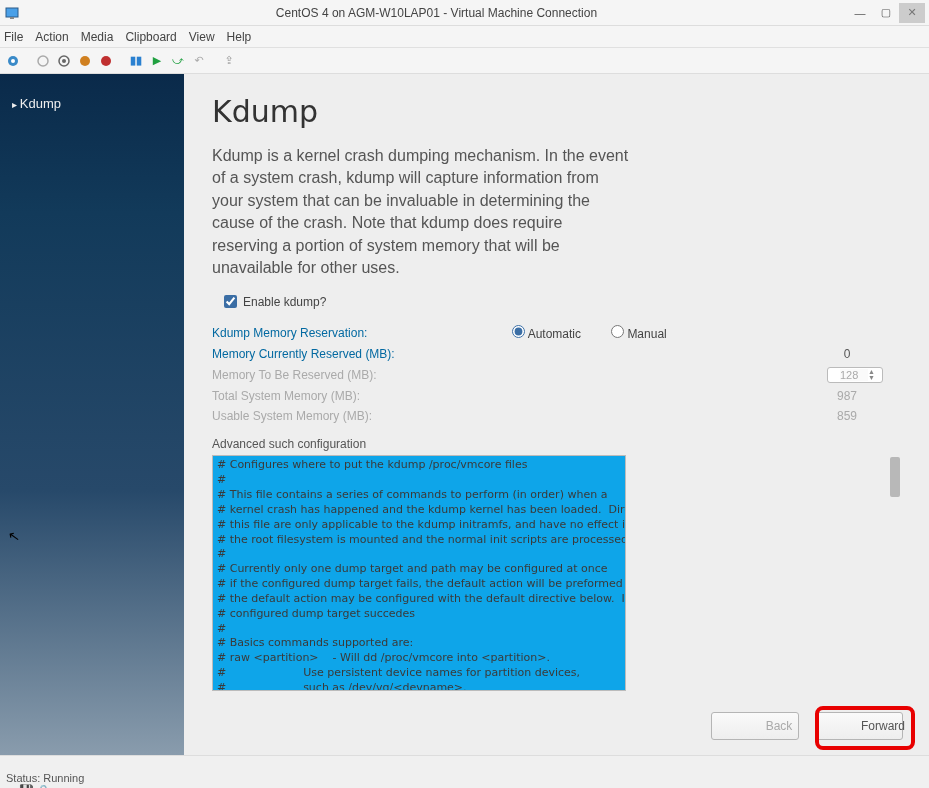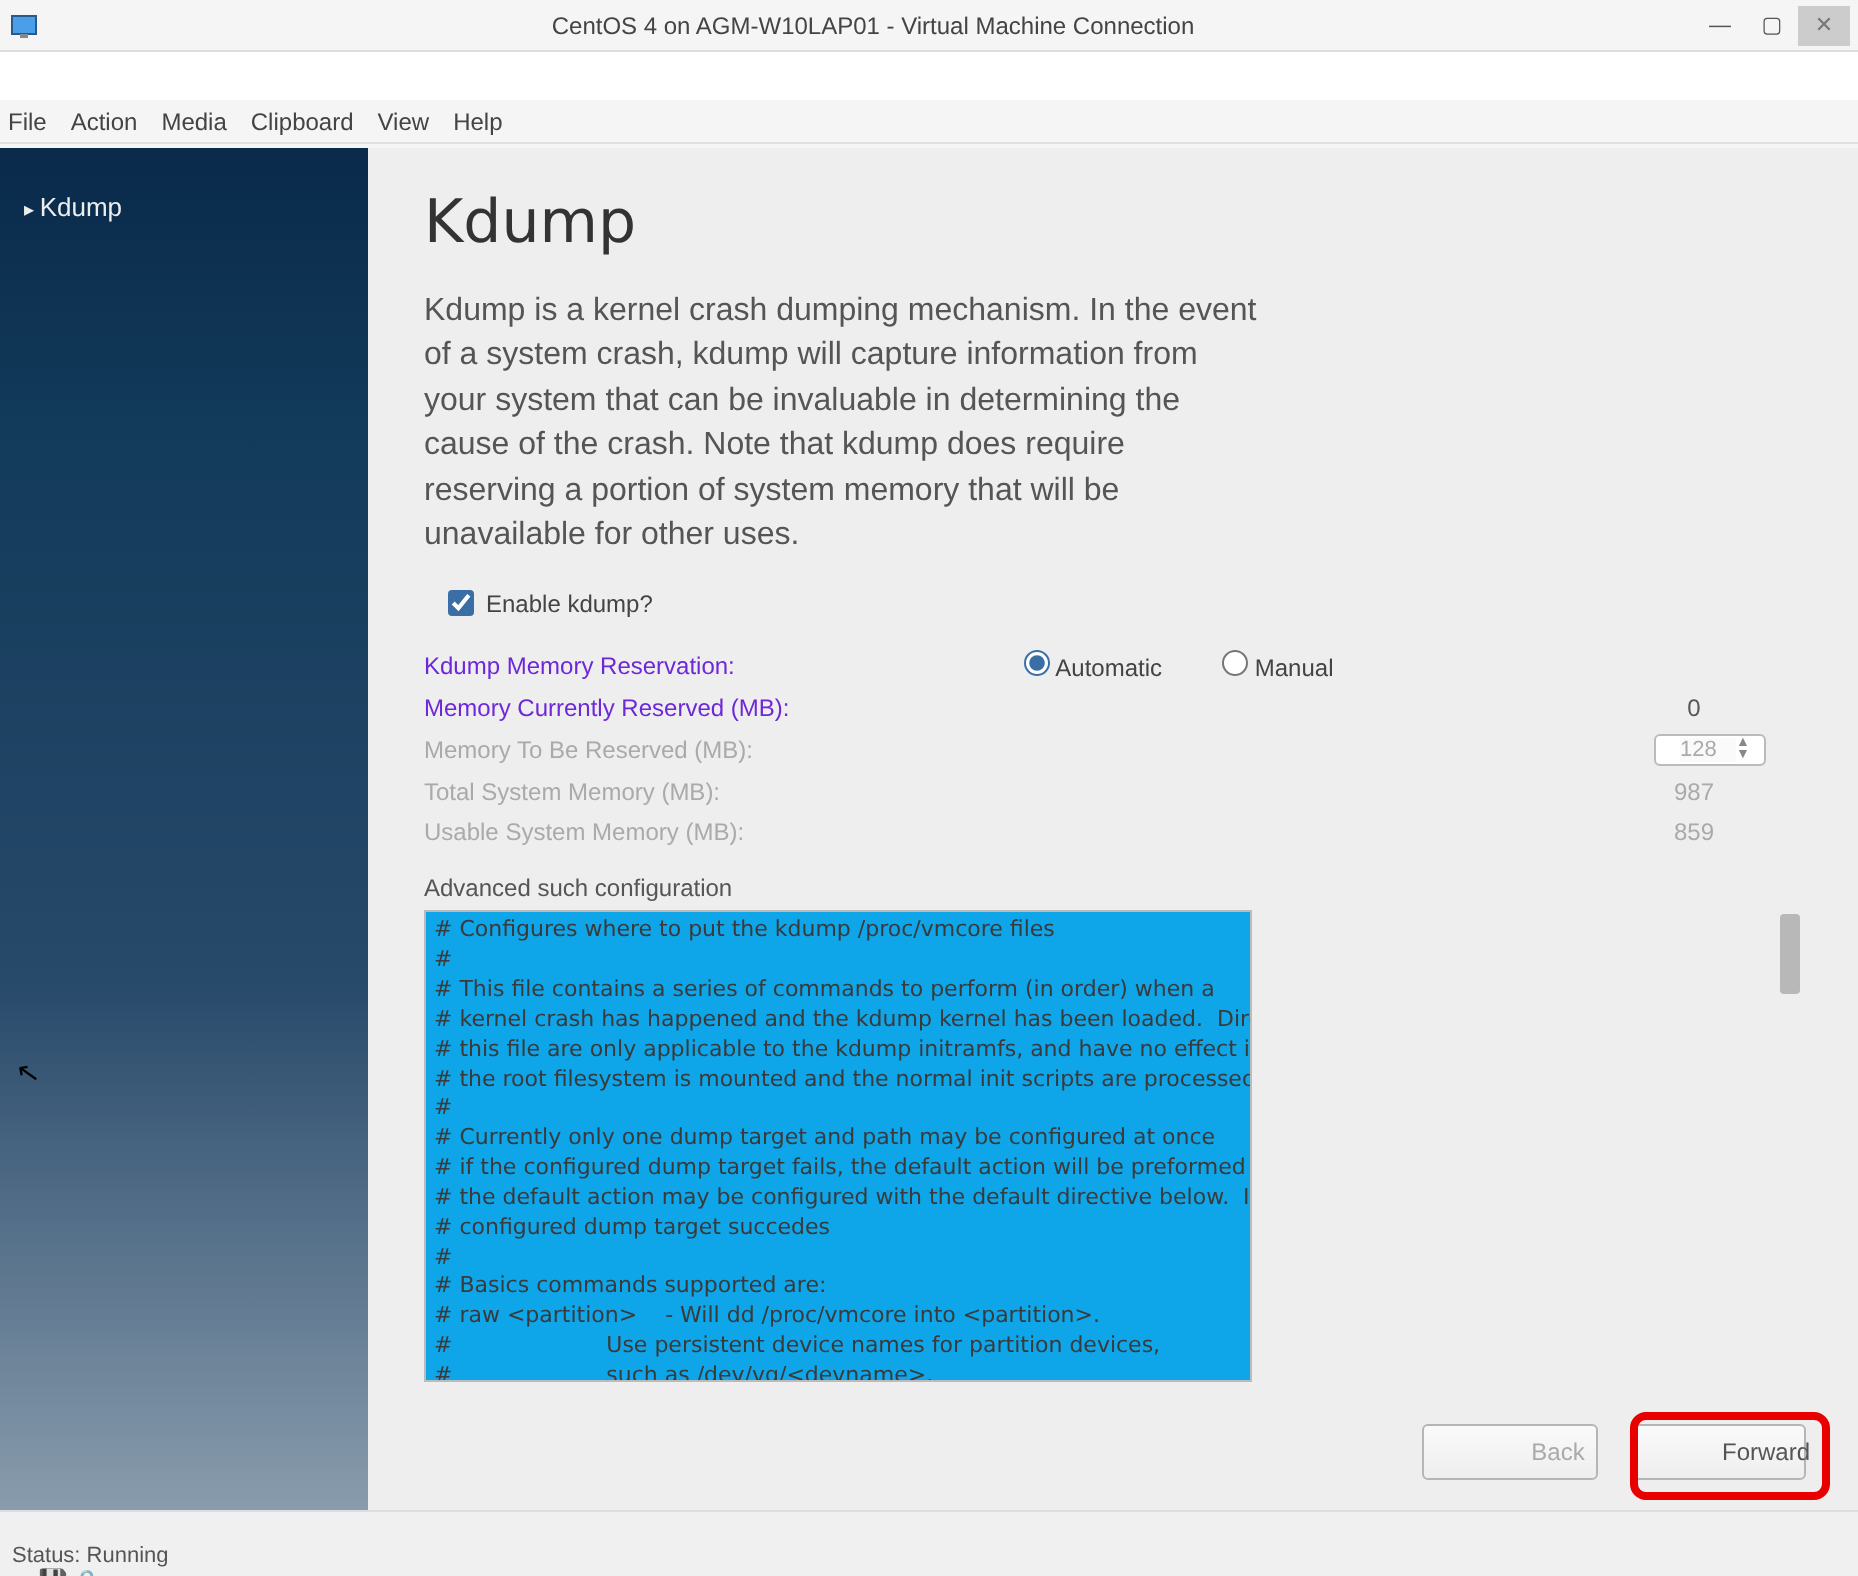--- a/index.html
+++ b/index.html
@@ -5,41 +5,41 @@
 * { box-sizing: border-box; margin: 0; padding: 0; }
 body { font-family: "Segoe UI", Arial, sans-serif; font-size: 12px; background: #fff; width: 929px; height: 788px; overflow: hidden; position: relative; }
 
 .titlebar { height: 26px; background: #f5f5f5; display: flex; align-items: center; padding: 0 4px; border-bottom: 1px solid #ddd; }
 .ticon { width: 16px; height: 16px; margin-right: 6px; display:flex; align-items:center; justify-content:center; font-size:10px;}
 .ttext { flex: 1; text-align: center; color: #444; font-size: 12px; }
 .winbtns { display: flex; gap: 0; }
 .winbtn { width: 26px; height: 20px; display: flex; align-items: center; justify-content: center; color: #555; font-size: 11px; }
 .winbtn.close { background: #ccc; color: #777; }
 
-.menubar { height: 22px; background: #f5f5f5; display: flex; align-items: center; padding: 0 4px; gap: 12px; color: #444; font-size: 12px; border-bottom: 1px solid #e0e0e0; margin-top: 24px;}
+.menubar { height: 22px; background: #f5f5f5; display: flex; align-items: center; padding: 0 4px; gap: 12px; color: #444; font-size: 12px; border-bottom: 1px solid #e0e0e0;}
 .menubar span { cursor: default; }
 
 .toolbar { height: 26px; background: #f5f5f5; display: flex; align-items: center; padding: 0 4px; gap: 3px; border-bottom: 1px solid #ddd;}
 .tb { width: 18px; height: 18px; display:flex; align-items:center; justify-content:center; font-size: 11px;}
 .tb.sep { width: 6px; }
 
 .vm-area { position: absolute; top: 74px; left: 0; right: 0; bottom: 20px; background: #eee; display:flex; }
 
 .sidebar { width: 184px; background: linear-gradient(to bottom, #0a2a4a 0%, #123a5a 20%, #27496a 60%, #8ea0b0 100%); color: #fff; padding-top: 18px;}
 .sidebar-item { padding: 4px 12px; font-size: 13px; color: #eee; cursor: pointer; }
 .sidebar-item::before { content: "▸ "; font-size: 10px; }
 
 .content { flex: 1; background: #eee; padding: 20px 28px; position: relative; color: #444;}
 .content h1 { font-family: "DejaVu Sans", Arial, sans-serif; font-weight: normal; font-size: 30px; color: #333; margin-bottom: 16px;}
 .desc { max-width: 420px; color: #555; line-height: 1.4; margin-bottom: 16px; font-size: 16px;}
 .chkrow { margin: 8px 0 16px 12px; display:flex; align-items:flex-start; gap:6px; font-size:12px;}
 .chkrow input { accent-color: #3b6ea5; }
 
 .formrow { display: flex; align-items: center; margin-bottom: 6px; font-size: 12px; }
-.formrow .label { width: 210px; color: #6d28d9; }
+.formrow .label { width: 210px; color: #0369a1; }
 .formrow .label.disabled { color: #aaa; }
 .formrow .radios { display:flex; gap: 30px; margin-left: 90px;}
 .formrow .val { margin-left: auto; margin-right: 24px; color:#555; width:60px; text-align:center;}
 .formrow .val.disabled { color:#aaa; }
 .spinner { display:flex; align-items:center; border:1px solid #bbb; border-radius:3px; padding:1px 12px; background:#fff; width:56px; justify-content:space-between; margin-left:auto; margin-right:18px;}
 .spinner input { border:none; width:28px; font-size:11px; color:#aaa; outline:none;}
 .spinbtns { display:flex; flex-direction:column; line-height:6px; font-size:7px; color:#888;}
 
 .advlabel { margin-top: 14px; margin-bottom: 4px; font-size: 12px; color: #555;}
 .advbox { position:relative; }

